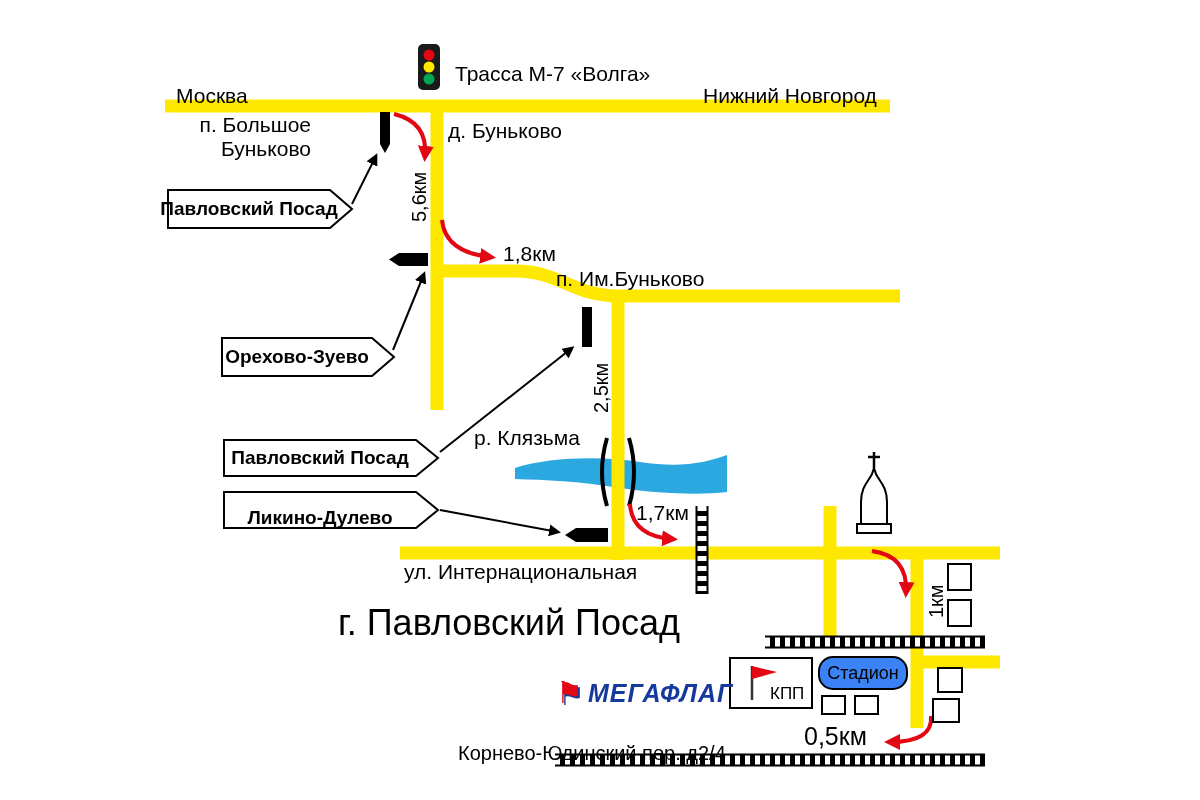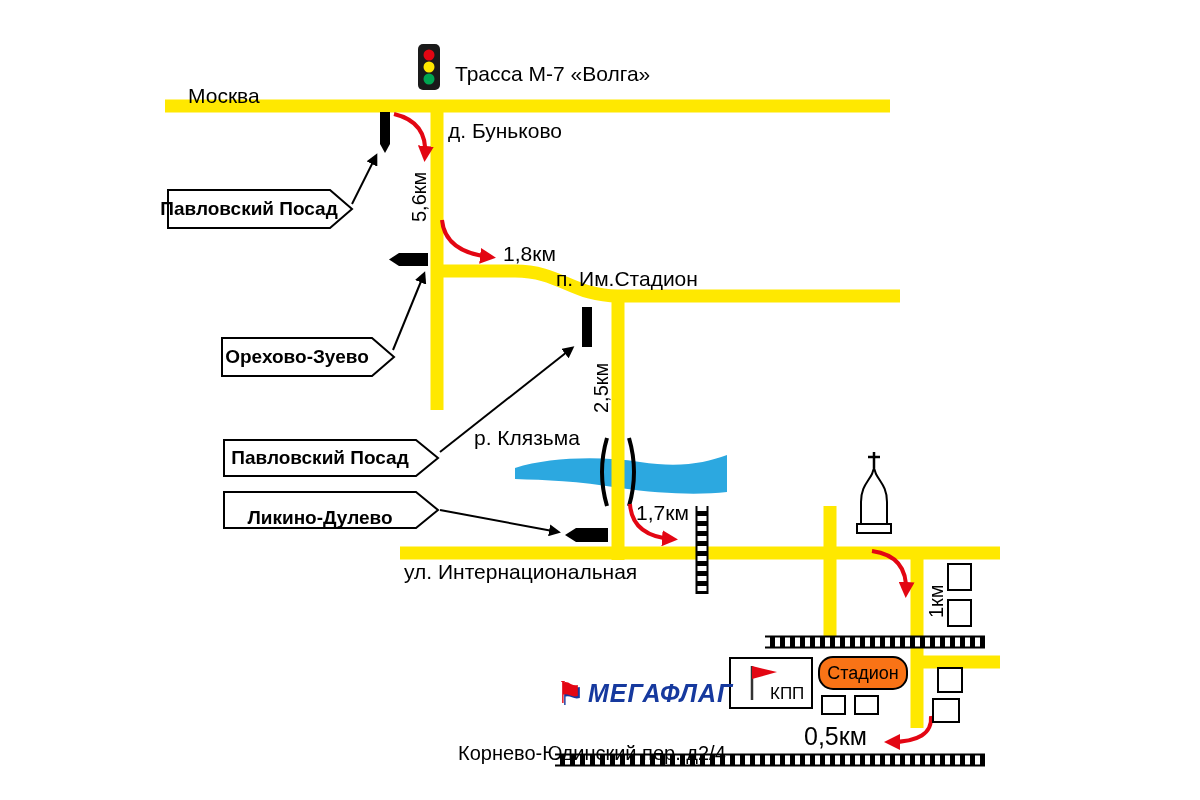--- a/index.html
+++ b/index.html
@@ -26,21 +26,21 @@
   
   .lbl { position:absolute; font-size:21px; line-height:1.15; white-space:nowrap; }
   .wrap { white-space:normal; }
   .rot { font-size:20px; transform:rotate(-90deg); transform-origin:0 0; }
   .title { font-size:36px; }
   .callout-text {
     position:absolute; display:flex; align-items:center; justify-content:center;
     font-size:19px; white-space:nowrap;font-weight:bold;
   }
   .stadium {
-    position:absolute; background:#f97316; border:2px solid #000; border-radius:15px;
+    position:absolute; background:#3b82f6; border:2px solid #000; border-radius:15px;
     display:flex; align-items:center; justify-content:center; font-size:18px;
   }
   .megaflag { position:absolute; display:flex; align-items:center; gap:5px; }
   .mf-icon { color:var(--route_arrow,#E30613); font-size:30px; line-height:1;
              text-shadow:2px 2px 0 var(--logo_blue,#16399E); }
   .mf-text { color:var(--logo_blue,#16399E); font-size:25px; font-weight:bold;
              font-style:italic; letter-spacing:1px; }
 </style>
 </head>
 <body>
@@ -131,29 +131,32 @@
     </g>
 
     <g>
       <rect class="bld" x="730" y="658" width="82" height="50"></rect>
       <line x1="752" y1="666" x2="752" y2="700" stroke="#333" stroke-width="2.5"></line>
       <path d="M752,666 L777,672 L752,679 Z" fill="#E30613"></path>
     </g>
   </svg>
 
   <div class="lbl" style="left:455px;top:62px">Трасса М-7 «Волга»</div>
-  <div class="lbl" style="left:188px;top:84px">Москва</div>
+  <div class="lbl" style="left:176px;top:84px">Москва</div>
+  <div class="lbl" style="left:703px;top:84px">Нижний Новгород</div>
+  <div class="lbl wrap" style="left:176px;top:113px;width:135px">п. Большое Буньково</div>
   <div class="lbl" style="left:448px;top:119px">д. Буньково</div>
   <div class="lbl rot" style="left:408px;top:222px">5,6км</div>
   <div class="lbl" style="left:503px;top:242px">1,8км</div>
-  <div class="lbl" style="left:556px;top:267px">п. Им.Стадион</div>
+  <div class="lbl" style="left:556px;top:267px">п. Им.Буньково</div>
   <div class="lbl rot" style="left:590px;top:413px">2,5км</div>
   <div class="lbl" style="left:474px;top:426px">р. Клязьма</div>
   <div class="lbl" style="left:636px;top:501px">1,7км</div>
   <div class="lbl" style="left:404px;top:560px">ул. Интернациональная</div>
+  <div class="lbl title" style="left:338px;top:602px">г. Павловский Посад</div>
   <div class="lbl rot" style="left:925px;top:618px">1км</div>
   <div class="lbl" style="left:458px;top:742px;font-size:20px">Корнево-Юдинский пер. д2/4</div>
   <div class="lbl" style="left:804px;top:722px;font-size:25px">0,5км</div>
 
   <div class="callout-text" style="left:170px;top:190px;width:158px;height:38px">Павловский Посад</div>
   <div class="callout-text" style="left:224px;top:338px;width:146px;height:38px">Орехово-Зуево</div>
   <div class="callout-text" style="left:226px;top:440px;width:188px;height:36px">Павловский Посад</div>
   <div class="callout-text" style="left:226px;top:492px;width:188px;height:52px">Ликино-Дулево</div>
 
   <div class="lbl" style="left:770px;top:684px;font-size:17px">КПП</div>

